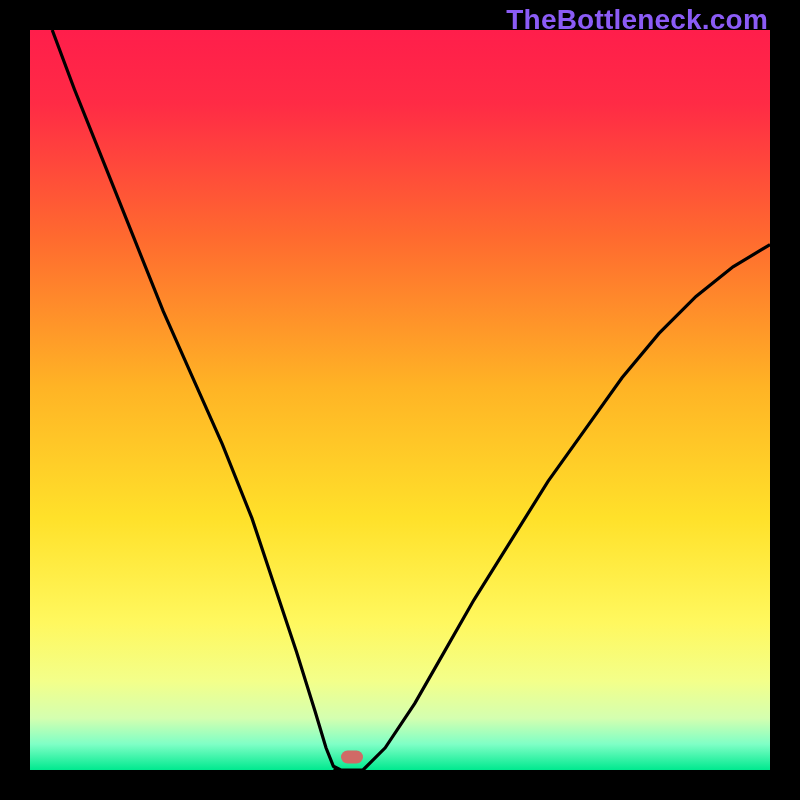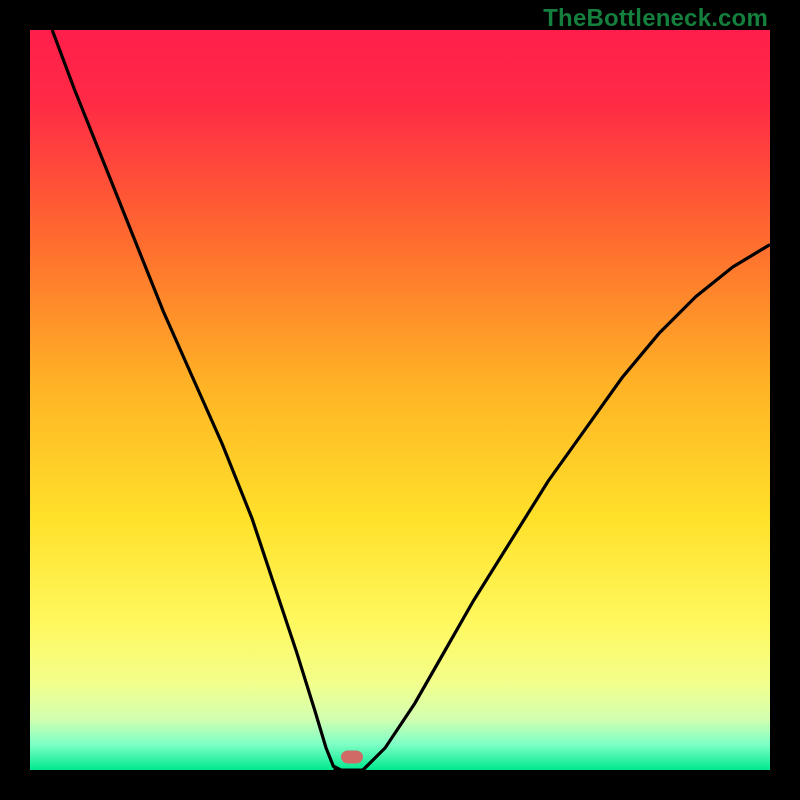--- a/index.html
+++ b/index.html
@@ -46,23 +46,23 @@
     width: 22px;
     height: 13px;
     border-radius: 7px;
     transform: translate(-50%, -50%);
   }
   .watermark {
     position: absolute;
     top: 4px;
     right: 32px;
     font-family: Arial, Helvetica, sans-serif;
-    font-size: 24px;
+    font-size: 28px;
     font-weight: 600;
-    color: #15803d;
+    color: #8b5cf6;
     letter-spacing: 0.2px;
     text-align: center;
   }
 </style>
 </head>
 <body>
 <div class="frame">
 
   <div class="watermark">TheBottleneck.com</div>
 

